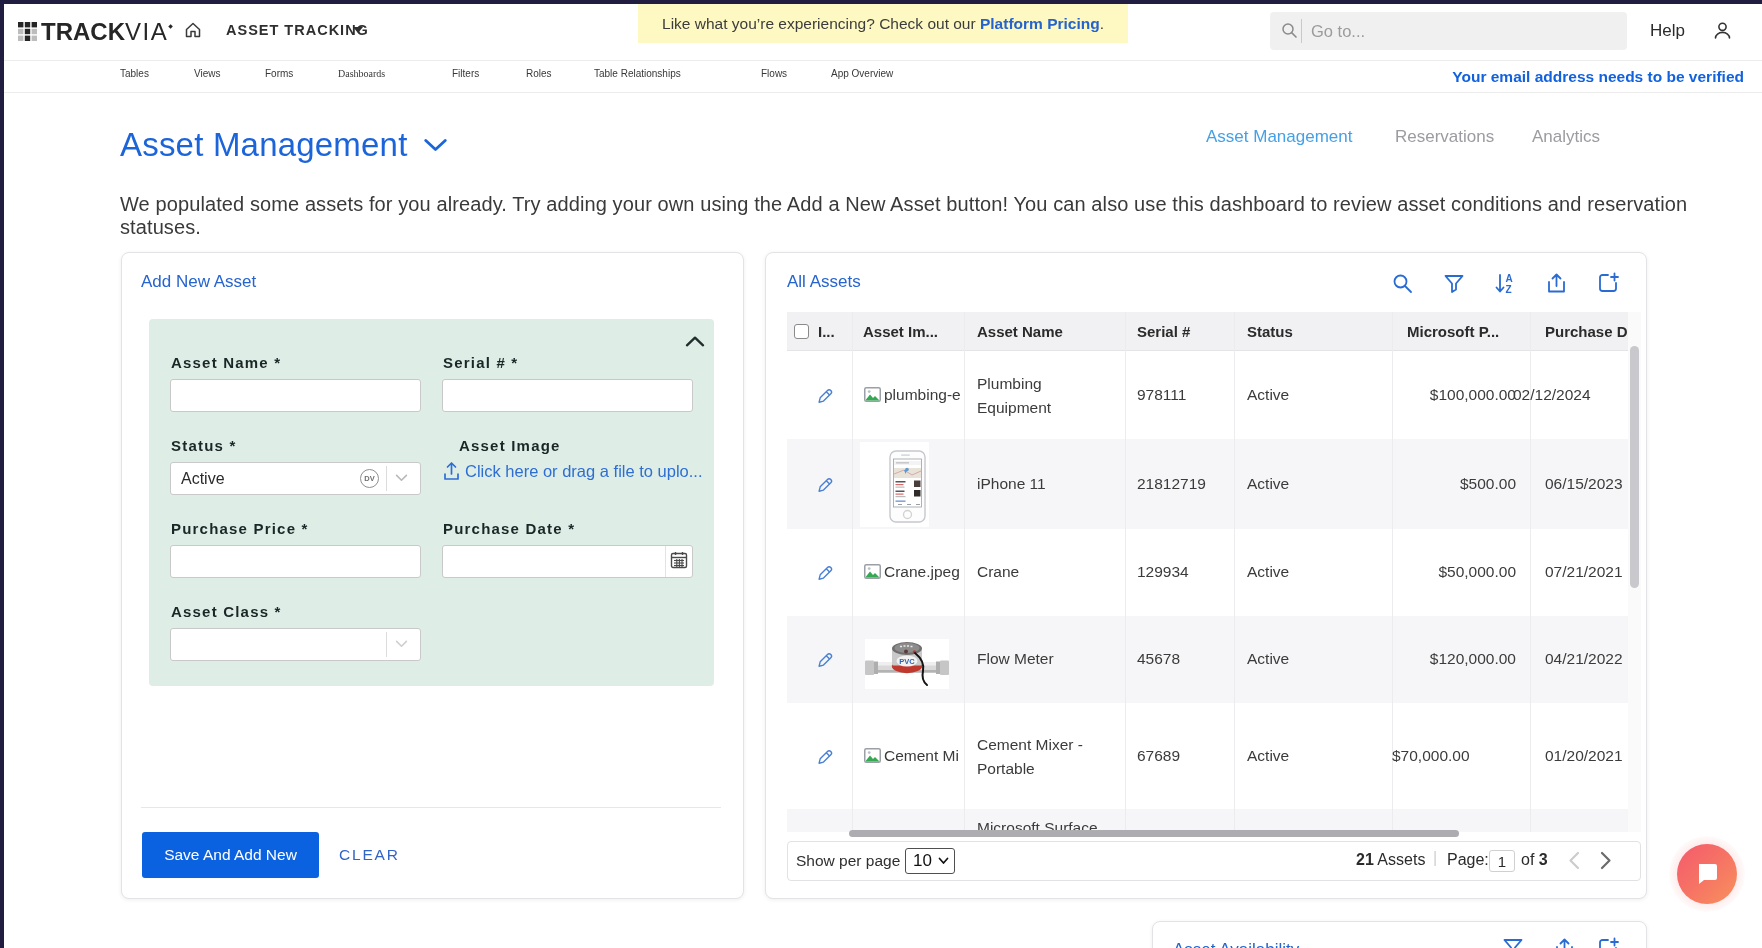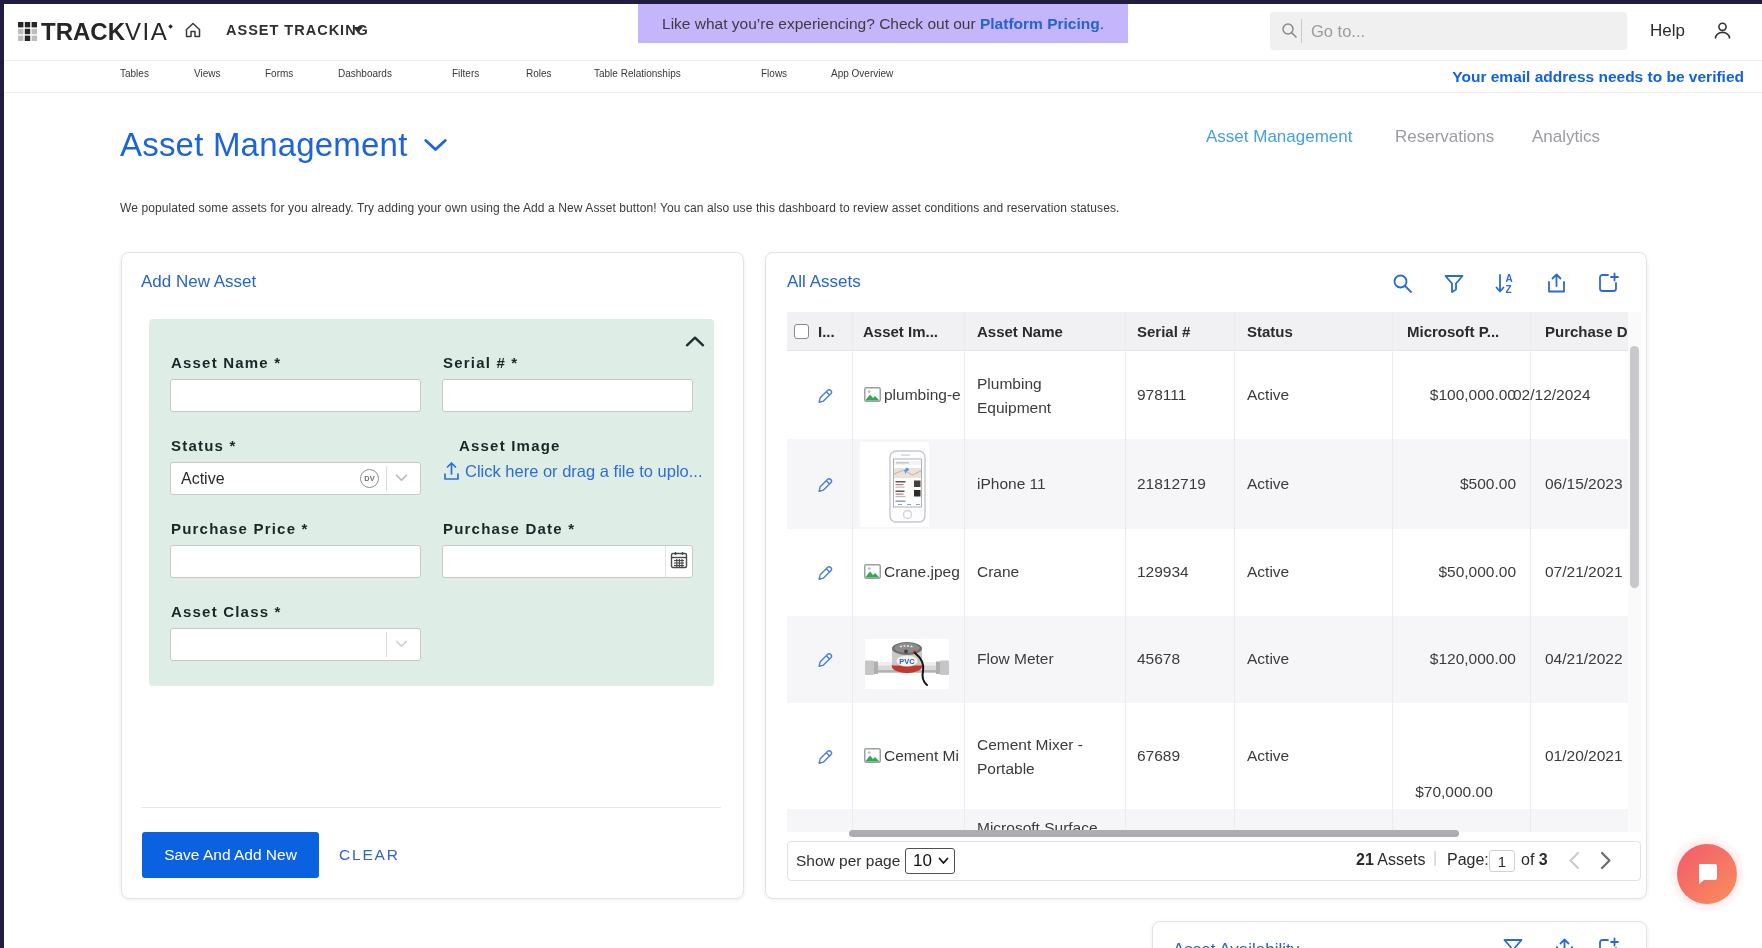--- a/index.html
+++ b/index.html
@@ -30,59 +30,59 @@
   </svg>
 </div>
 <div class="abs" style="left:41px;top:14px;height:24px;line-height:24px;font-size:24px;color:#262626;white-space:nowrap;"><span style="font-weight:700;">TRACK</span><span style="font-weight:400;letter-spacing:1.5px;">VIA</span><span style="font-size:6px;vertical-align:12px;">◆</span></div>
 
 <svg class="abs" style="left:184px;top:21px;" width="18" height="18" viewBox="0 0 18 18" fill="none" stroke="#3a3a3a" stroke-width="1.5" stroke-linejoin="round">
   <path d="M2.5 8.5 L9 2.5 L15.5 8.5 V15.5 H11 V10.5 H7 V15.5 H2.5 Z"></path>
 </svg>
 <div class="abs" style="left:206px;top:22px;font-size:14.5px;font-weight:700;letter-spacing:1px;color:#2f2f2f;margin-left:20px;">ASSET&nbsp;TRACKING</div>
 <div class="abs" style="left:353px;top:27px;width:0;height:0;border-left:5px solid transparent;border-right:5px solid transparent;border-top:6px solid #2f2f2f;"></div>
 
-<div class="abs" style="left:638px;top:4px;width:490px;height:39px;background:#c4b5fd;font-size:15.5px;color:#3c3c3c;text-align:center;line-height:39px;white-space:nowrap;">Like what you’re experiencing? Check out our <span style="color:#2563cf;font-weight:700;">Platform Pricing</span>.</div>
+<div class="abs" style="left:638px;top:4px;width:490px;height:39px;background:#fef9c3;font-size:15.5px;color:#3c3c3c;text-align:center;line-height:39px;white-space:nowrap;">Like what you’re experiencing? Check out our <span style="color:#2563cf;font-weight:700;">Platform Pricing</span>.</div>
 
 <div class="abs" style="left:1270px;top:12px;width:357px;height:38px;background:#f0f0f1;border-radius:4px;"></div>
 <svg class="abs" style="left:1281px;top:22px;" width="17" height="17" viewBox="0 0 17 17" fill="none" stroke="#8a8a8a" stroke-width="1.5">
   <circle cx="7" cy="7" r="5"></circle>
     <line x1="10.6" y1="10.6" x2="15.5" y2="15.5"></line>
 </svg>
 <div class="abs" style="left:1301px;top:19px;width:1px;height:24px;background:#c9c9c9;"></div>
 <div class="abs" style="left:1311px;top:22px;font-size:16.5px;color:#9b9b9b;">Go to...</div>
 
 <div class="abs" style="left:1650px;top:21px;font-size:17px;color:#2b2b2b;">Help</div>
 <svg class="abs" style="left:1712px;top:20px;" width="21" height="21" viewBox="0 0 21 21" fill="none" stroke="#333" stroke-width="1.6">
   <circle cx="10.5" cy="6.8" r="3.6"></circle>
   <path d="M3.5 18 a7 5.6 0 0 1 14 0" stroke-linecap="round"></path>
 </svg>
 
 <div class="abs" style="left:4px;top:60px;width:1758px;height:33px;background:#fff;border-top:1px solid #ededee;border-bottom:1px solid #ededee;"></div>
 <div class="abs nav" style="left:0;top:68px;width:1762px;height:20px;font-size:10px;color:#383838;white-space:nowrap;">
   <span class="abs" style="left:120px;">Tables</span>
   <span class="abs" style="left:194px;">Views</span>
   <span class="abs" style="left:265px;">Forms</span>
-  <span class="abs" style="left:338px;">Dashboards</span>
+  <span class="abs" style="left:338px;font-family:Liberation Serif, serif;">Dashboards</span>
   <span class="abs" style="left:452px;">Filters</span>
   <span class="abs" style="left:526px;">Roles</span>
   <span class="abs" style="left:594px;">Table Relationships</span>
   <span class="abs" style="left:761px;">Flows</span>
   <span class="abs" style="left:831px;">App Overview</span>
 </div>
 <div class="abs" style="top:68px;right:18px;font-size:15.5px;font-weight:700;color:#1261dd;">Your email address needs to be verified</div>
 
 <div class="abs" style="left:120px;top:126px;font-size:33px;letter-spacing:0.2px;color:#1c64da;">Asset Management</div>
 <svg class="abs" style="left:424px;top:138px;" width="23" height="14" viewBox="0 0 26 15" fill="none" stroke="#1c64da" stroke-width="3.2" stroke-linecap="round" stroke-linejoin="round">
   <path d="M2 2.5 L13 12.5 L24 2.5"></path>
 </svg>
 <div class="abs" style="left:1206px;top:127px;font-size:17px;color:#45a0e6;">Asset Management</div>
 <div class="abs" style="left:1395px;top:127px;font-size:17px;color:#9b9ba1;">Reservations</div>
 <div class="abs" style="left:1532px;top:127px;font-size:17px;color:#9b9ba1;">Analytics</div>
 
-<div class="abs" style="left:120px;top:201px;font-size:12px;color:#3a3a3a;letter-spacing:0.1px;">We populated some assets for you already. Try adding your own using the Add a New Asset button! You can also use this dashboard to review asset conditions and reservation statuses.</div>
+<div class="abs" style="left:120px;top:193px;font-size:20px;color:#3a3a3a;letter-spacing:0.1px;">We populated some assets for you already. Try adding your own using the Add a New Asset button! You can also use this dashboard to review asset conditions and reservation statuses.</div>
 
 <div class="abs" style="left:121px;top:252px;width:623px;height:647px;background:#fff;border:1px solid #e3e3e5;border-radius:8px;box-shadow:0 1px 4px rgba(0,0,0,0.07);"></div>
 <div class="abs" style="left:141px;top:272px;font-size:17px;font-weight:400;color:#2664cf;">Add New Asset</div>
 
 <div class="abs" style="left:149px;top:319px;width:565px;height:367px;background:#deeee7;border-radius:4px;"></div>
 <svg class="abs" style="left:685px;top:336px;" width="20" height="11" viewBox="0 0 23 13" fill="none" stroke="#222e2e" stroke-width="2.8" stroke-linecap="round" stroke-linejoin="round">
   <path d="M2 11 L11.5 2 L21 11"></path>
 </svg>
 
 <style>
@@ -291,21 +291,21 @@
   <div class="rowtext" style="left:460px;top:74px;">Active</div>
   <div class="rowtext" style="left:460px;top:163px;">Active</div>
   <div class="rowtext" style="left:460px;top:251px;">Active</div>
   <div class="rowtext" style="left:460px;top:338px;">Active</div>
   <div class="rowtext" style="left:460px;top:435px;">Active</div>
 
   <div class="rowtext" style="left:605px;top:74px;width:124px;text-align:right;">$100,000.00</div>
   <div class="rowtext" style="left:605px;top:163px;width:124px;text-align:right;">$500.00</div>
   <div class="rowtext" style="left:605px;top:251px;width:124px;text-align:right;">$50,000.00</div>
   <div class="rowtext" style="left:605px;top:338px;width:124px;text-align:right;">$120,000.00</div>
-  <div class="rowtext" style="left:605px;top:435px;width:124px;text-align:center;margin-top:36px;">$70,000.00</div>
+  <div class="rowtext" style="left:605px;top:435px;width:124px;text-align:left;">$70,000.00</div>
 
   <div class="rowtext" style="left:726px;top:74px;">02/12/2024</div>
   <div class="rowtext" style="left:758px;top:163px;">06/15/2023</div>
   <div class="rowtext" style="left:758px;top:251px;">07/21/2021</div>
   <div class="rowtext" style="left:758px;top:338px;">04/21/2022</div>
   <div class="rowtext" style="left:758px;top:435px;">01/20/2021</div>
 </div>
 
 <div class="abs" style="left:1628px;top:312px;width:13px;height:520px;background:#fafafa;"></div>
 <div class="abs" style="left:1630px;top:346px;width:9px;height:242px;background:#c9c9cd;border-radius:5px;"></div>

